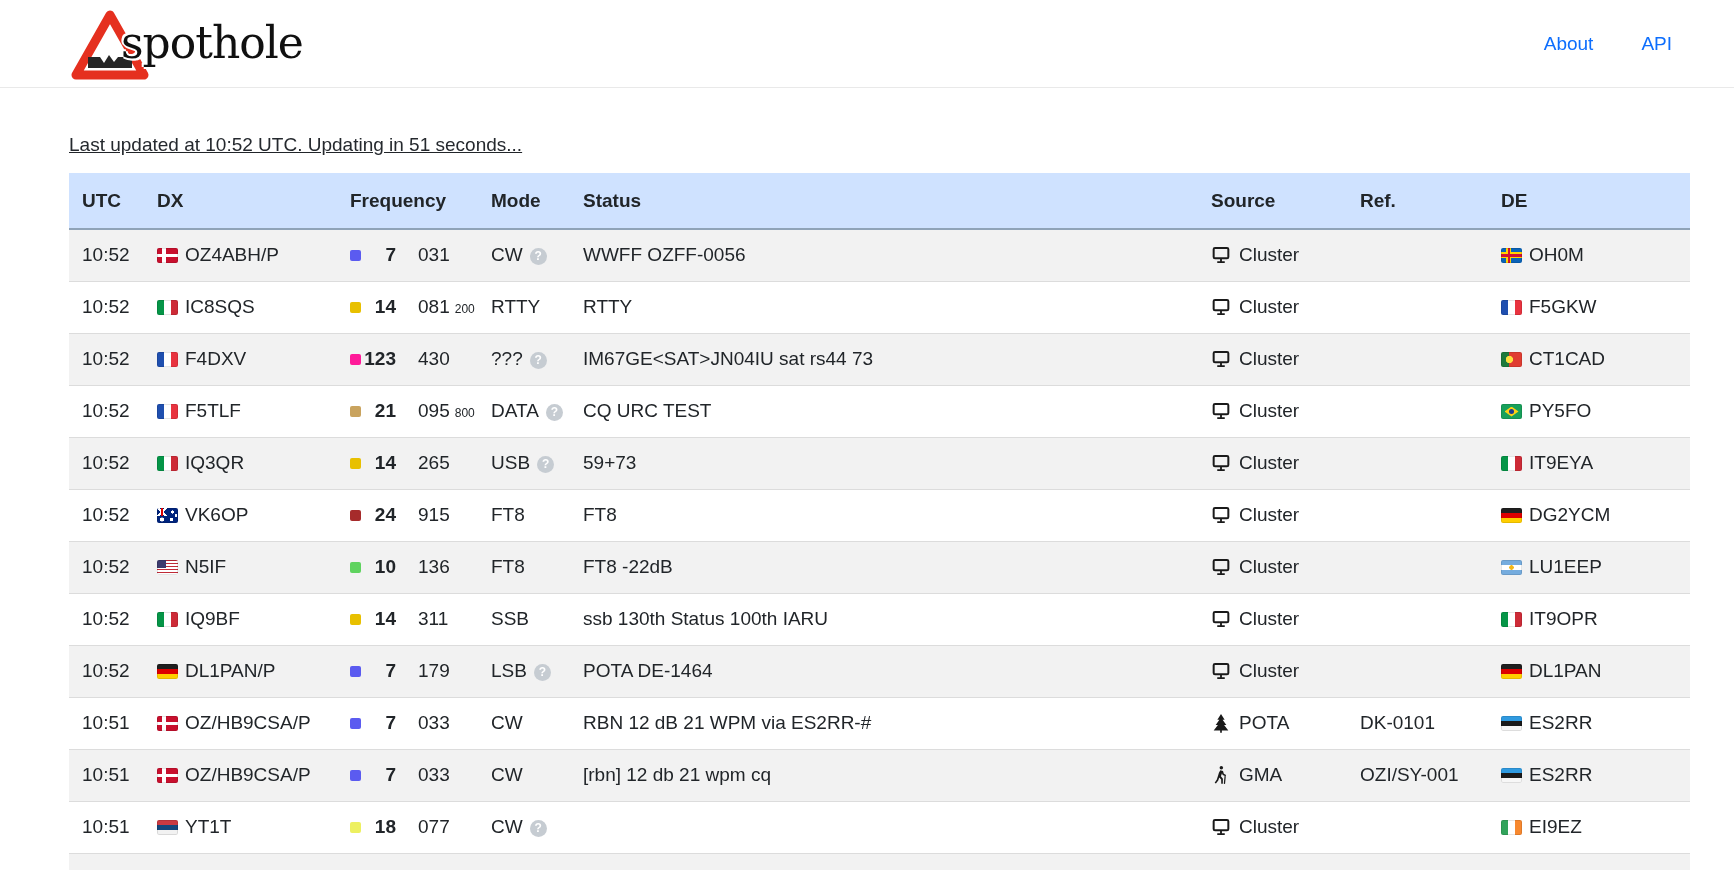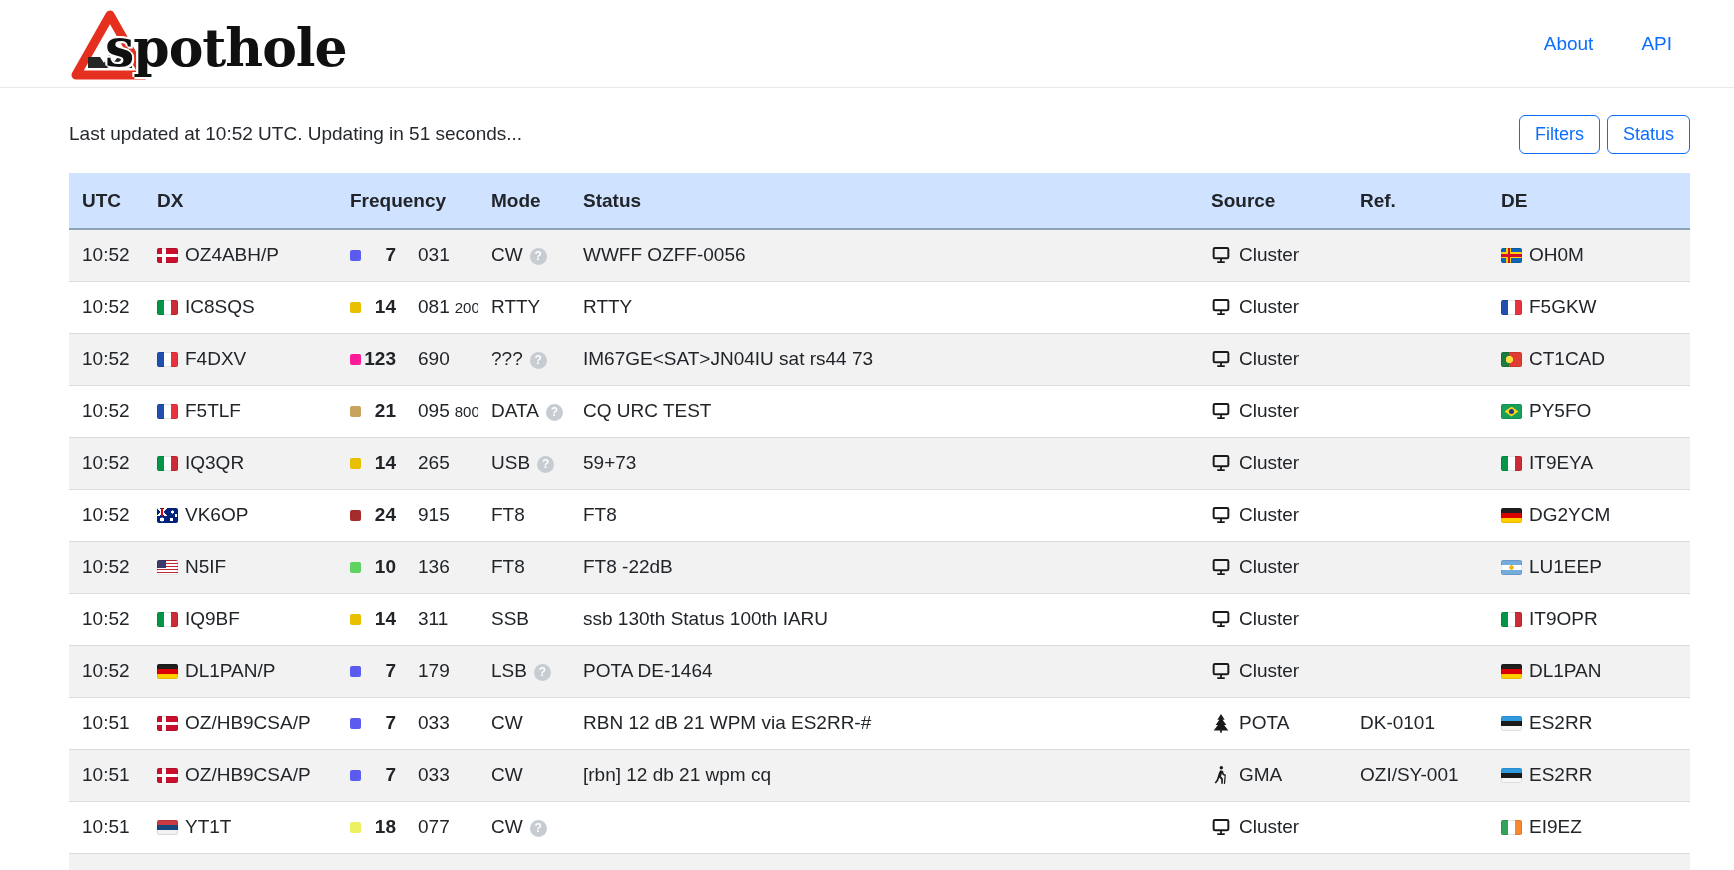--- a/index.html
+++ b/index.html
@@ -4,29 +4,29 @@
 <style>
   * { box-sizing: border-box; margin: 0; padding: 0; }
   html, body { width: 1734px; height: 870px; overflow: hidden; background: #fff; }
   body { font-family: "Liberation Sans", "DejaVu Sans", sans-serif; color: #212529; }
 
   
   .site-header { display: flex; align-items: center; justify-content: space-between;
                  padding: 6px 62px 6px 69px; height: 88px; border-bottom: 1px solid #e9e9e9; }
   .logo { position: relative; width: 320px; height: 78px; cursor: pointer; }
   .logo svg { position: absolute; left: 0; top: 3px; }
-  .logo-text { position: absolute; left: 36px; top: 12px; font-family: "DejaVu Serif", "Liberation Serif", serif;
-               font-weight: 700; font-size: 52px; color: #101010; letter-spacing: -1px;
+  .logo-text { position: absolute; left: 52px; top: 12px; font-family: "DejaVu Serif", "Liberation Serif", serif;
+               font-weight: 400; font-size: 44px; color: #101010; letter-spacing: -1px;
                text-shadow: 2px 0 0 #fff, -2px 0 0 #fff, 0 2px 0 #fff, 0 -2px 0 #fff, 2px 2px 0 #fff, -2px -2px 0 #fff; }
   .nav { display: flex; gap: 48px; }
   .nav a { color: #0d6efd; font-size: 19px; text-decoration: none; cursor: pointer; }
 
   
-  .toolbar { display: flex; align-items: center; justify-content: space-between;
-             margin: 24px 44px 0 69px; height: 44px; }
+  .toolbar { display: flex; align-items: flex-end; justify-content: space-between;
+             margin: 24px 44px 0 69px; height: 44px; text-decoration: underline; }
   .update-status { font-size: 19px; color: #25292e; }
   .btn-group { display: flex; gap: 7px; }
   .btn { font-family: inherit; font-size: 18px; color: #0d6efd; background: #fff;
          border: 1px solid #0d6efd; border-radius: 6px; padding: 8px 15px; cursor: pointer; }
 
   
   .spots-wrap { margin: 17px 44px 0 69px; }
   table { border-collapse: collapse; table-layout: fixed; width: 1621px; font-size: 19px; }
   thead th { background: #cfe2ff; text-align: left; font-weight: 700; height: 56px;
              padding: 0 13px; border-bottom: 2px solid #8fa3b8; }
@@ -71,21 +71,21 @@
   .flag[data-flag="br"] { background-color:#17a05a; }
   .flag[data-flag="br"]::before { content:''; position:absolute; left:3.5px; top:2.5px; width:14px; height:10px;
     background:#fcd116; clip-path: polygon(50% 0, 100% 50%, 50% 100%, 0 50%); }
   .flag[data-flag="br"]::after { content:''; position:absolute; left:8px; top:5px; width:5px; height:5px;
     border-radius:50%; background:#1b3d8f; }
 
   
   .band-square { display: inline-block; width: 11px; height: 11px; border-radius: 2px; vertical-align: 0; }
   .mhz { display: inline-block; width: 33px; text-align: right; font-weight: 700; margin-left: 2px; }
   .khz { margin-left: 22px; }
-  .hz  { margin-left: 5px; font-size: 15px; }
+  .hz  { margin-left: 5px; font-size: 12px; }
 
   
   .help-icon { display: inline-flex; width: 17px; height: 17px; border-radius: 50%; background: #c6ccd2;
                color: #fff; font-size: 12px; font-weight: 700; align-items: center; justify-content: center;
                margin-left: 7px; vertical-align: 1px; cursor: pointer; }
 
   
   .src-icons { display: inline-block; width: 20px; height: 20px; vertical-align: -4px; margin-right: 8px; }
   .src-icons svg { display: none; width: 20px; height: 20px; }
   .src-icons[data-icon="monitor"] .i-monitor { display: block; }
@@ -104,24 +104,20 @@
     <span class="logo-text">spothole</span>
   </div>
   <nav class="nav">
     <a>About</a>
     <a>API</a>
   </nav>
 </header>
 
 <div class="toolbar">
   <div class="update-status">Last updated at 10:52 UTC. Updating in 51 seconds...</div>
-  <div class="btn-group">
-    <button class="btn">Filters</button>
-    <button class="btn">Status</button>
-  </div>
 </div>
 
 <div class="spots-wrap">
   <table>
     <colgroup>
       <col style="width:75px">
         <col style="width:193px">
         <col style="width:141px">
         <col style="width:92px">
       <col style="width:628px">
@@ -189,21 +185,21 @@
       <span class="flag" data-flag="fr"></span><span>F5GKW</span>
     </td>
   </tr>
 
   <tr>
     <td>10:52</td>
     <td>
       <span class="flag" data-flag="fr"></span><span>F4DXV</span>
     </td>
     <td>
-      <span class="band-square" style="background-color: rgb(255, 26, 153);"></span><span class="mhz">123</span><span class="khz">690</span>
+      <span class="band-square" style="background-color: rgb(255, 26, 153);"></span><span class="mhz">123</span><span class="khz">430</span>
     </td>
     <td>
       <span>???</span><span class="help-icon">?</span>
     </td>
     <td>IM67GE&lt;SAT&gt;JN04IU sat rs44 73</td>
     <td>
       <span class="src-icons" data-icon="monitor"><svg class="i-monitor" viewBox="0 0 24 24">
                 <rect x="3.2" y="3.6" width="17.6" height="12.4" rx="1.6" fill="none" stroke="#1a1a1a" stroke-width="2.4"></rect>
                 <path d="M12 16v3.4M7.5 20.6h9" fill="none" stroke="#1a1a1a" stroke-width="2.2"></path>
               </svg></span><span>Cluster</span>

